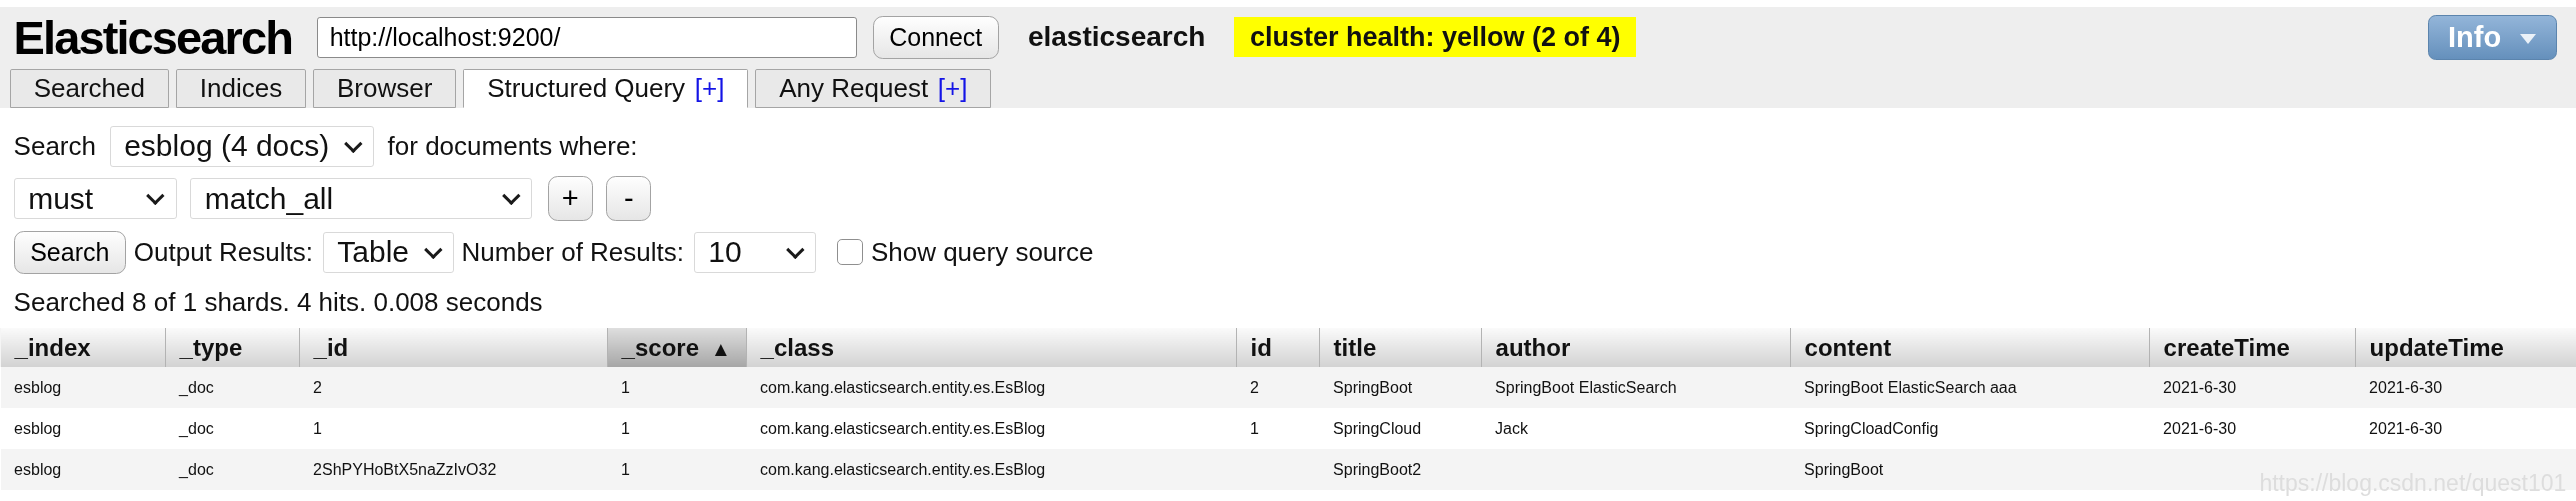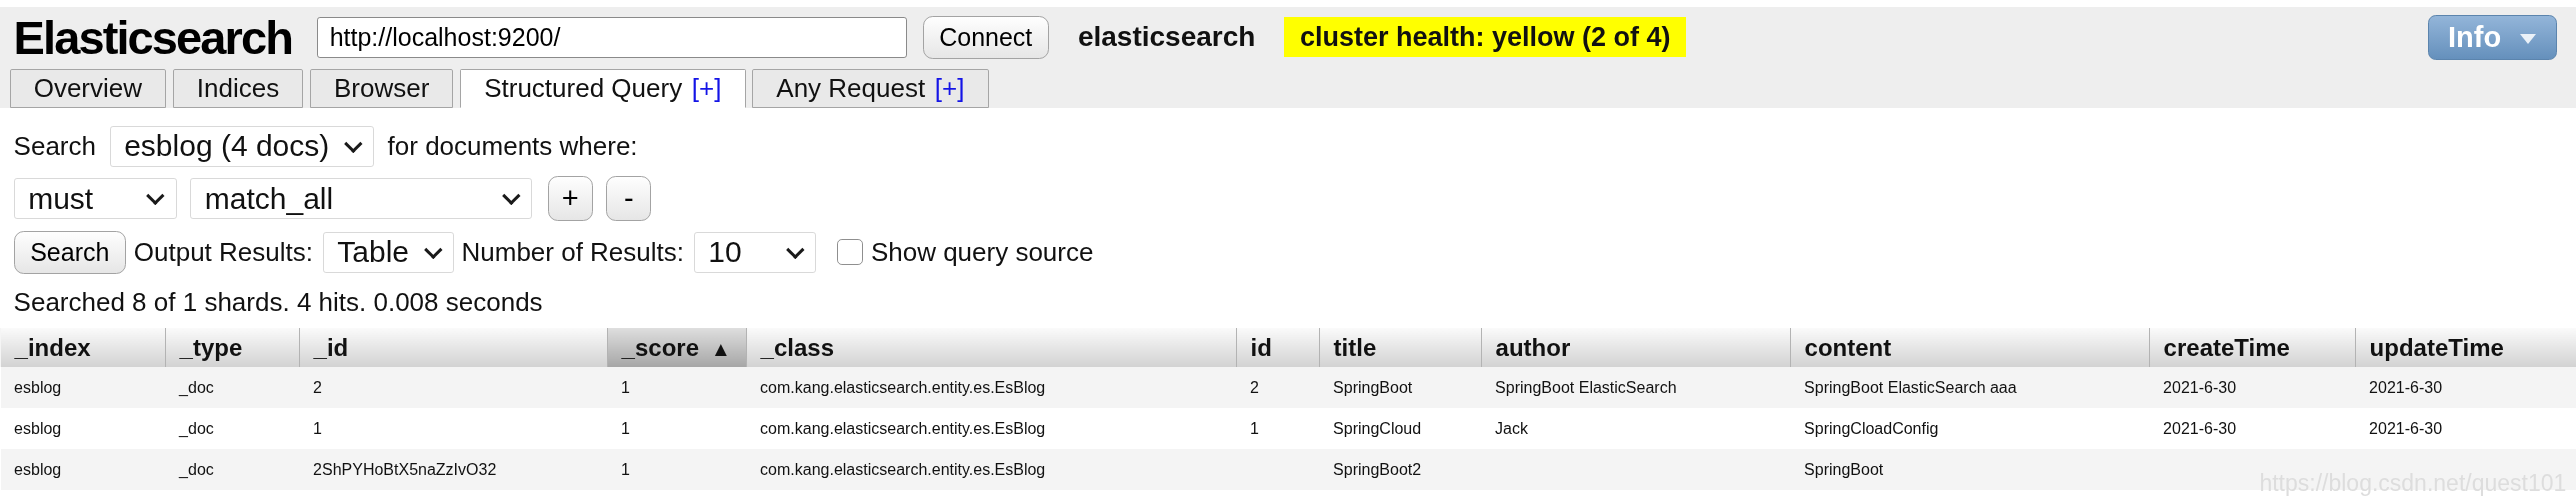--- a/index.html
+++ b/index.html
@@ -2,21 +2,21 @@
 <html><head>
 <meta charset="utf-8">
 <style>
   * { margin:0; padding:0; box-sizing:border-box; }
   html,body { width:2576px; height:502px; overflow:hidden; background:#fff;
               font-family:"Liberation Sans","DejaVu Sans",sans-serif; color:#111; }
 
   
   .topbar { height:60px; background:#eeeeee; display:flex; align-items:center; padding:0 19.4px 0 13.6px;margin-top:7px; }
   .app-title { font-size:47px; font-weight:700; letter-spacing:-1.9px; color:#000; white-space:nowrap; }
-  .url-input { margin-left:25px; width:590px; height:41px; border:1.9px solid #8a8a8a; border-radius:2.9px;
+  .url-input { margin-left:25px; width:540px; height:41px; border:1.9px solid #8a8a8a; border-radius:2.9px;
                background:#fff; font-size:25px; padding:0 11.7px; font-family:inherit; color:#000; }
   .btn { display:inline-flex; align-items:center; justify-content:center; height:43px;
          background:linear-gradient(#fefefe,#e6e6e6); border:1.9px solid #a3a3a3; border-radius:9.7px;
          font-size:25px; color:#000; padding:0 15.6px; cursor:pointer; white-space:nowrap; }
   .connect-btn { margin-left:15.6px; }
   .cluster-name { margin-left:29px; font-size:28px; font-weight:700; }
   .health-badge { margin-left:29px; font-size:27px; font-weight:700; padding:4.9px 15.6px; white-space:nowrap; }
   .info-btn { margin-left:auto; display:inline-flex; align-items:center; gap:19px; height:45px;
               background:linear-gradient(#93b5d9,#6590bc); border:1px solid #5b84ad; border-radius:7.8px;
               color:#fff; font-size:29px; font-weight:700; padding:0 19.4px; cursor:pointer; }
@@ -69,21 +69,21 @@
   <div class="cluster-name">elasticsearch</div>
   <div class="health-badge" style="background: rgb(255, 255, 0);">cluster health: yellow (2 of 4)</div>
   <div class="info-btn">
     <span>Info</span>
     <span class="caret-down"></span>
   </div>
 </div>
 
 <div class="tabbar">
     <div class="tab">
-      <span>Overview</span>
+      <span>Searched</span>
     </div>
     <div class="tab">
       <span>Indices</span>
     </div>
     <div class="tab">
       <span>Browser</span>
     </div>
     <div class="tab active">
       <span>Structured Query</span>
       <span class="plus">[+]</span>

